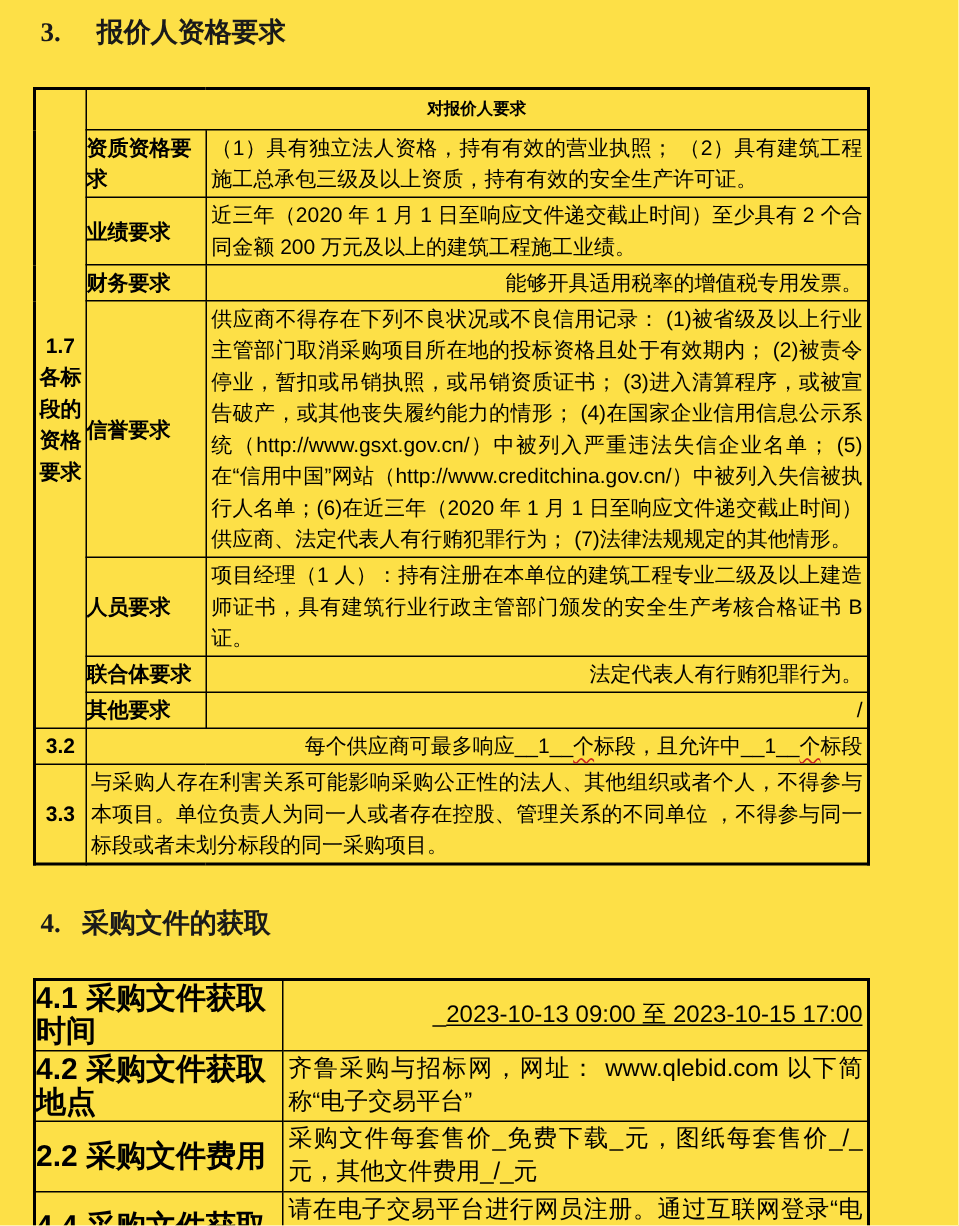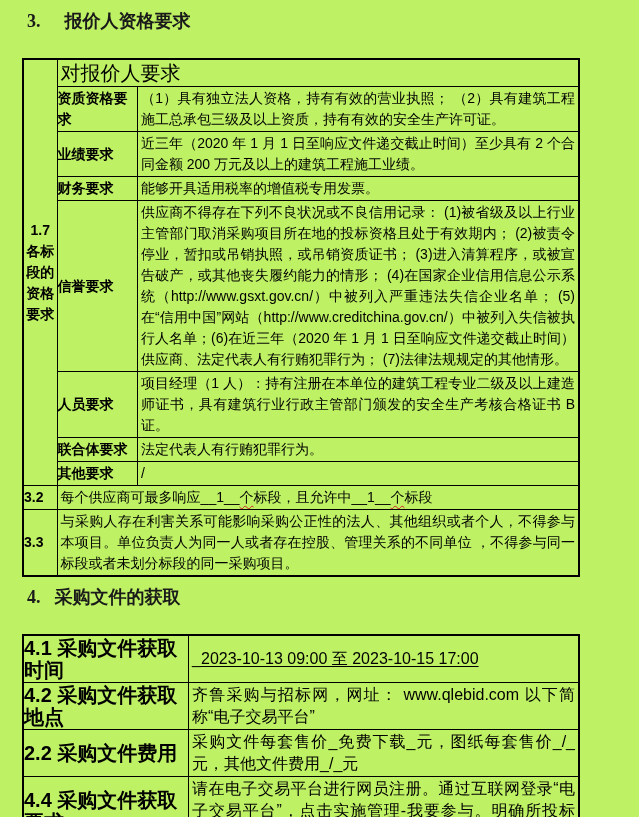--- a/index.html
+++ b/index.html
@@ -1,34 +1,34 @@
 <!DOCTYPE html>
 <html><head>
 <meta charset="utf-8">
 <style>
   html, body { margin: 0; padding: 0; background: #ffffff; }
   .page {
     position: relative;
     width: 639px;
     height: 817px;
-    background: #bef264;
+    background: #fde047;
     color: #000000;
     overflow: hidden;
     font-family: "Liberation Sans", sans-serif;
   }
   .heading {
     font-family: "Liberation Serif", serif;
     font-weight: bold;
     font-size: 18px;
     color: #1a1a1a;
     margin-left: 27px;
   }
   .heading.s3 { padding-top: 9px; }
   .heading.s3 .h-title { margin-left: 24px; }
-  .heading.s4 { margin-top: 8px; }
+  .heading.s4 { margin-top: 26px; }
   .heading.s4 .h-title { margin-left: 14px; }
 
   table {
     border-collapse: collapse;
     table-layout: fixed;
     margin-left: 22px;
     width: 558px;
     border: 2px solid #000;
   }
   .t3 { margin-top: 25px; }
@@ -38,43 +38,44 @@
     padding: 1px 3px;
     font-size: 14px;
     line-height: 21px;
     vertical-align: middle;
     overflow: hidden;
   }
   .t3 col.c1 { width: 34px; }
   .t3 col.c2 { width: 80px; }
   .t3 col.c3 { width: 440px; }
   .th-cell {
-    font-weight: normal;
+    font-weight: bold;
+    text-align: center;
     height: 24px;
-    font-size: 20px;
+    font-size: 11px;
   }
   .group-cell {
     font-weight: bold;
     text-align: center;
     padding: 0 1px;
     line-height: 21px;
     word-break: break-all;
     font-size: 14px;
   }
   .lbl {
     font-weight: bold;
     text-align: left;
     padding: 1px 0;
   }
   .num {
     font-weight: bold;
-    text-align: left;
+    text-align: center;
     padding: 1px 0;
   }
-  .val { text-align: left; }
+  .val { text-align: right; }
   .just { text-align: justify; }
   .seg-wavy {
     text-decoration-line: underline;
     text-decoration-style: wavy;
     text-decoration-color: #cc2222;
     text-decoration-thickness: 1px;
     text-underline-offset: 3px;
   }
   .seg-u {
     text-decoration-line: underline;

